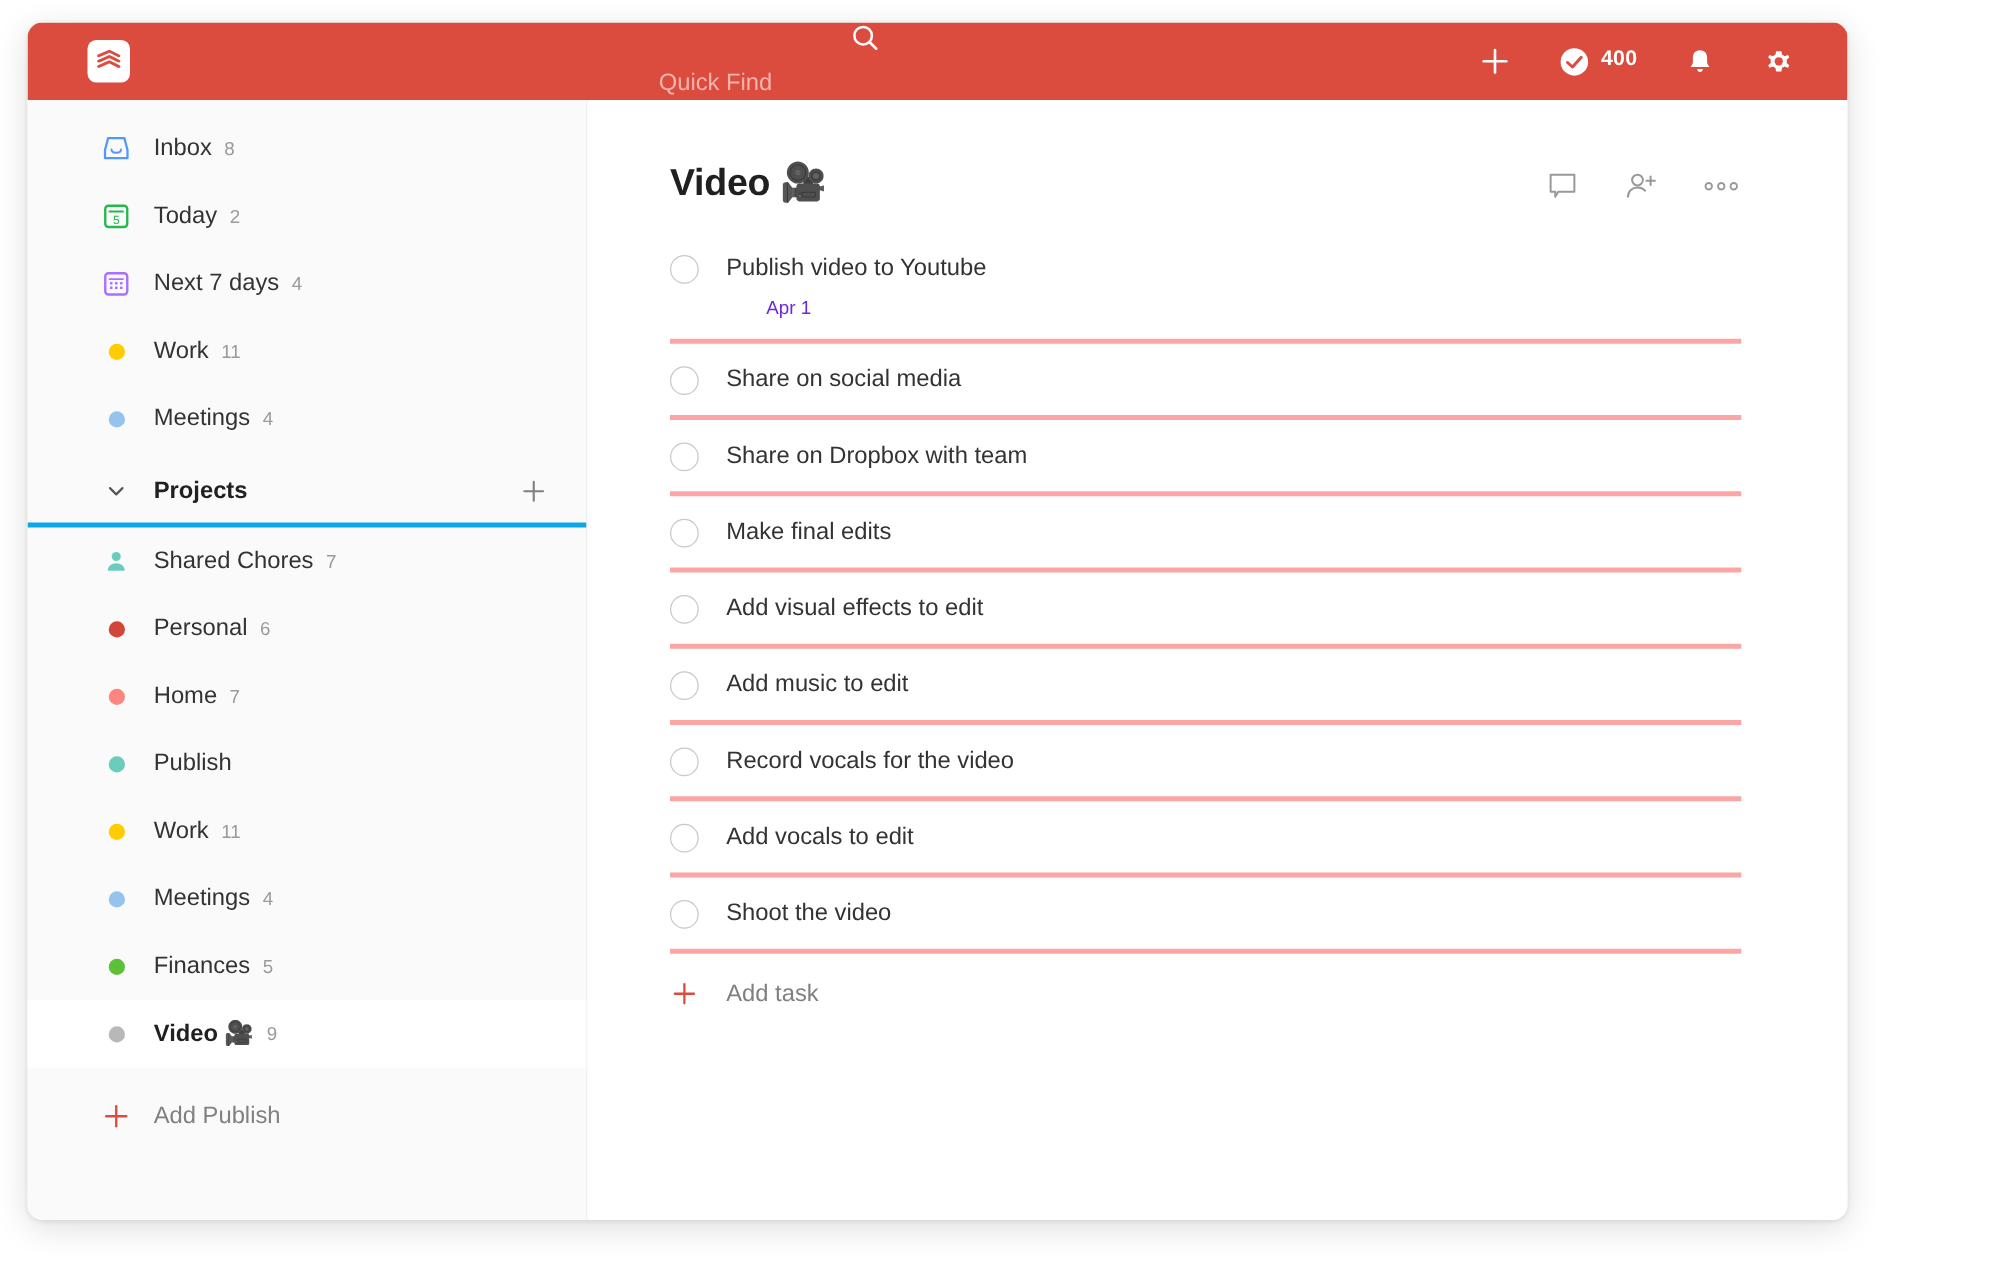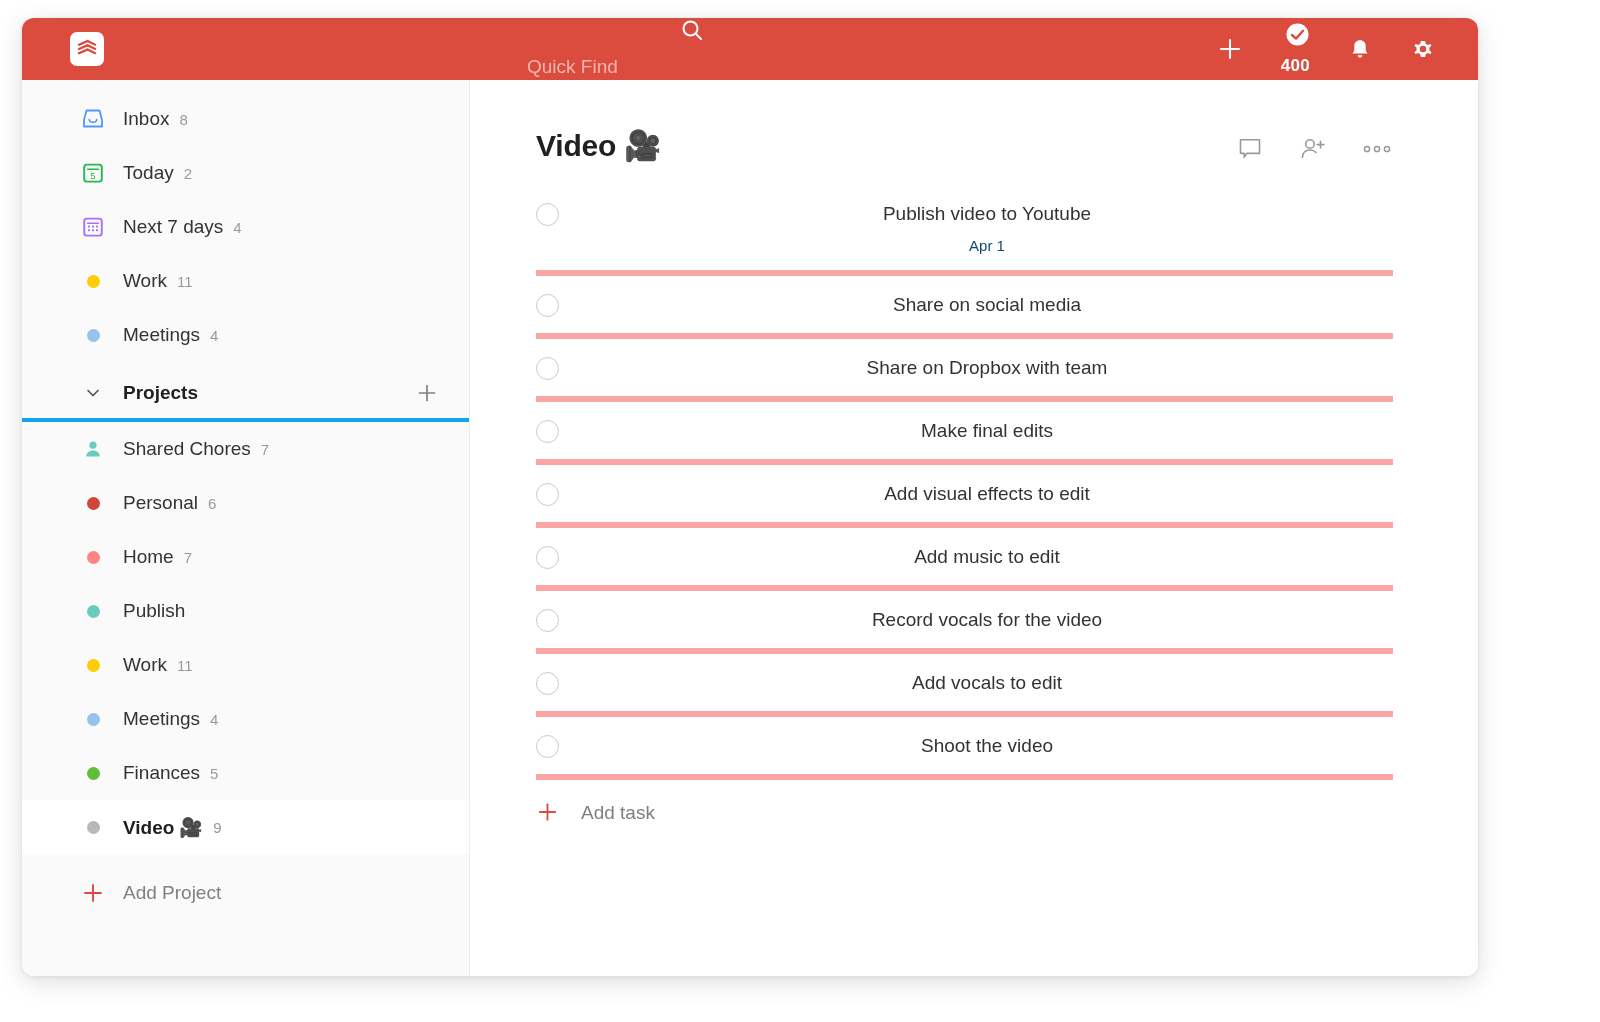--- a/index.html
+++ b/index.html
@@ -44,22 +44,22 @@
     color: #ffffff; font-size: 19px;
     font-family: "Liberation Sans", sans-serif;
     width: 330px;
   }
   #search-input::placeholder { color: #f3b4ad; opacity: 1; }
   #topbar-actions {
     position: absolute; right: 36px; top: 0; height: 62px;
     display: flex; align-items: center; gap: 26px;
   }
   .tb-btn {
-    display: flex; align-items: flex-end; gap: 9px;
-    cursor: pointer; background: none; border: none; padding: 4px 6px; flex-direction: column;
+    display: flex; align-items: flex-start; gap: 9px;
+    cursor: pointer; background: none; border: none; padding: 4px 6px;
   }
   #karma-count {
     color: #ffffff; font-size: 17px; font-weight: bold;
     letter-spacing: 0.3px;
   }
 
   
   #body-split { display: flex; height: 896px; }
 
   
@@ -133,37 +133,36 @@
     font-size: 30px; font-weight: bold; color: #202020;
     flex: 1; letter-spacing: -0.2px;
   }
   #main-actions { display: flex; align-items: center; gap: 36px; padding-top: 8px; }
   .m-act { cursor: pointer; display: flex; align-items: center; }
 
   #task-list { }
   .task-row {
     display: flex; align-items: flex-start;
     padding: 17px 0 16px 0;
-    border-bottom: 6px solid #fca5a5;
+    border-bottom: 4px solid #fca5a5;
     cursor: pointer;
-    text-align: center;
   }
   .task-check {
     width: 23px; height: 23px;
     border: 1.5px solid #C9C9C9;
     border-radius: 50%;
     flex: 0 0 auto;
     margin-right: 22px;
     margin-top: 1px;
     background: #fff;
     cursor: pointer;
   }
   .task-body { flex: 1; }
   .task-title { font-size: 19px; color: #333333; line-height: 1.25; }
-  .task-due { font-size: 15px; color: #0c4a6e; margin-top: 11px; }
+  .task-due { font-size: 15px; color: #6d28d9; margin-top: 11px; margin-left: 32px; }
 
   #add-task-row {
     display: flex; align-items: flex-end;
     padding: 20px 0 0 0;
     cursor: pointer;
   }
   #add-task-row .at-icon { width: 23px; margin-right: 22px; display: flex; align-items:center; justify-content:center;}
   #add-task-row .at-label { font-size: 19px; color: #808080; }
 </style>
 </head>
@@ -369,21 +368,21 @@
         <span class="s-count">9</span>
       </div>
 
       <div id="add-project-row">
         <span class="ap-icon">
           <svg width="24" height="24" viewBox="0 0 24 24">
             <line x1="12" y1="4" x2="12" y2="20" stroke="#DB4C3F" stroke-width="1.9" stroke-linecap="round"></line>
             <line x1="4" y1="12" x2="20" y2="12" stroke="#DB4C3F" stroke-width="1.9" stroke-linecap="round"></line>
           </svg>
         </span>
-        <span class="ap-label">Add Project</span>
+        <span class="ap-label">Add Publish</span>
       </div>
 
     </div>
 
     <div id="main">
 
       <div id="main-header">
         <div id="page-title">Video 🎥</div>
 
         <div id="main-actions">

